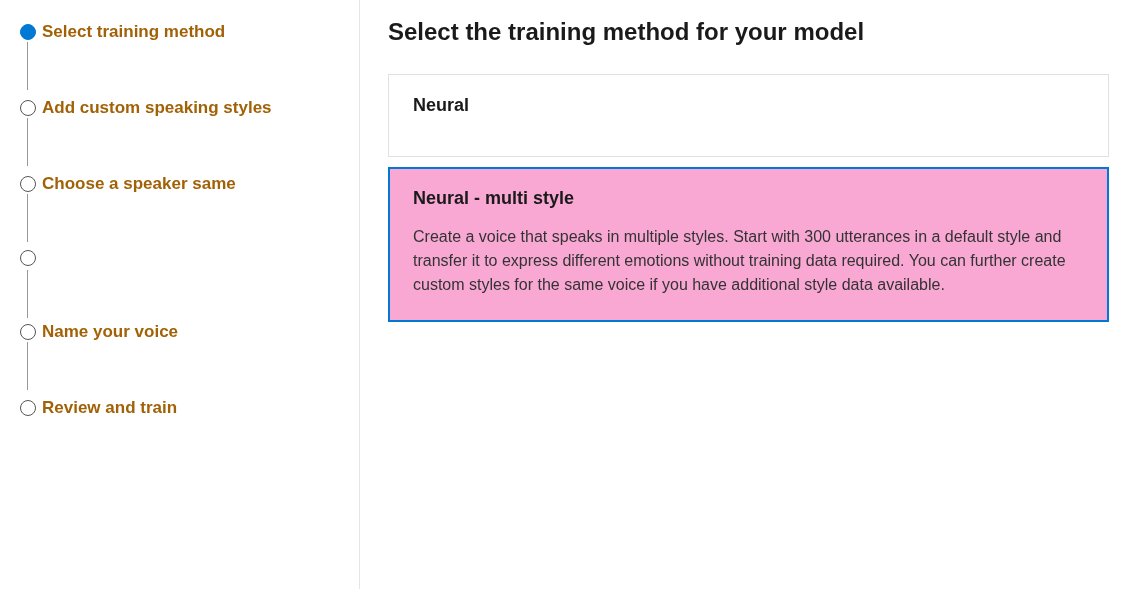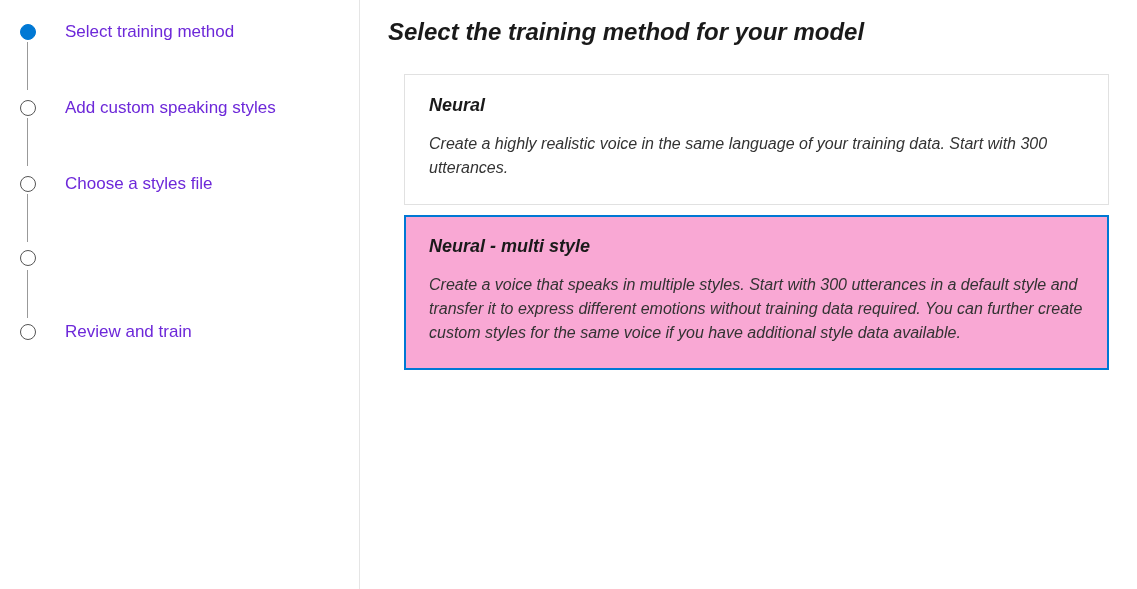--- a/index.html
+++ b/index.html
@@ -48,42 +48,41 @@
     .step-connector {
       position: absolute;
       left: 7px;
       top: 20px;
       width: 1px;
       height: 48px;
       background: #999;
       z-index: 1;
     }
     .step-label {
-      margin-left: 29px;
+      margin-left: 6px;
       font-size: 17px;
-      color: #6d28d9;
+      color: #a16207;
+      font-weight: bold;
     }
     .main {
       flex: 1;
       padding: 18px 28px 20px 28px;
-      font-style: italic;
     }
     .heading {
       font-size: 24px;
       font-weight: 700;
       color: #1a1a1a;
       margin-bottom: 28px;
     }
     .option-card {
       border: 1px solid #e1e1e1;
       padding: 20px 24px 24px 24px;
       margin-bottom: 10px;
       cursor: pointer;
       background: #fff;
-      margin-left: 16px;
     }
     .option-card.selected {
       border: 2px solid #0078d4;
       background: #f9a8d4;
       padding: 19px 23px 23px 23px;
     }
     .option-title {
       font-size: 18px;
       font-weight: 700;
       color: #1a1a1a;
@@ -106,39 +105,43 @@
       <span class="step-label">Select training method</span>
     </li>
     <li class="step-item">
       <span class="step-bullet"></span>
       <span class="step-connector"></span>
       <span class="step-label">Add custom speaking styles</span>
     </li>
     <li class="step-item">
       <span class="step-bullet"></span>
       <span class="step-connector"></span>
-      <span class="step-label">Choose a styles file</span>
+      <span class="step-label">Choose a speaker same</span>
     </li>
     <li class="step-item">
       <span class="step-bullet"></span>
       <span class="step-connector"></span>
+    </li>
+    <li class="step-item">
+      <span class="step-bullet"></span>
+      <span class="step-connector"></span>
+      <span class="step-label">Name your voice</span>
     </li>
     <li class="step-item">
       <span class="step-bullet"></span>
       <span class="step-label">Review and train</span>
     </li>
   </ul>
 </nav>
 
 <main class="main">
   <h1 class="heading">Select the training method for your model</h1>
 
   <div class="option-card">
     <div class="option-title">Neural</div>
-    <div class="option-desc">Create a highly realistic voice in the same language of your training data. Start with 300 utterances.</div>
   </div>
 
 
   <div class="option-card selected">
     <div class="option-title">Neural - multi style</div>
     <div class="option-desc">Create a voice that speaks in multiple styles. Start with 300 utterances in a default style and transfer it to express different emotions without training data required. You can further create custom styles for the same voice if you have additional style data available.</div>
   </div>
 </main>
 
 </body></html>

